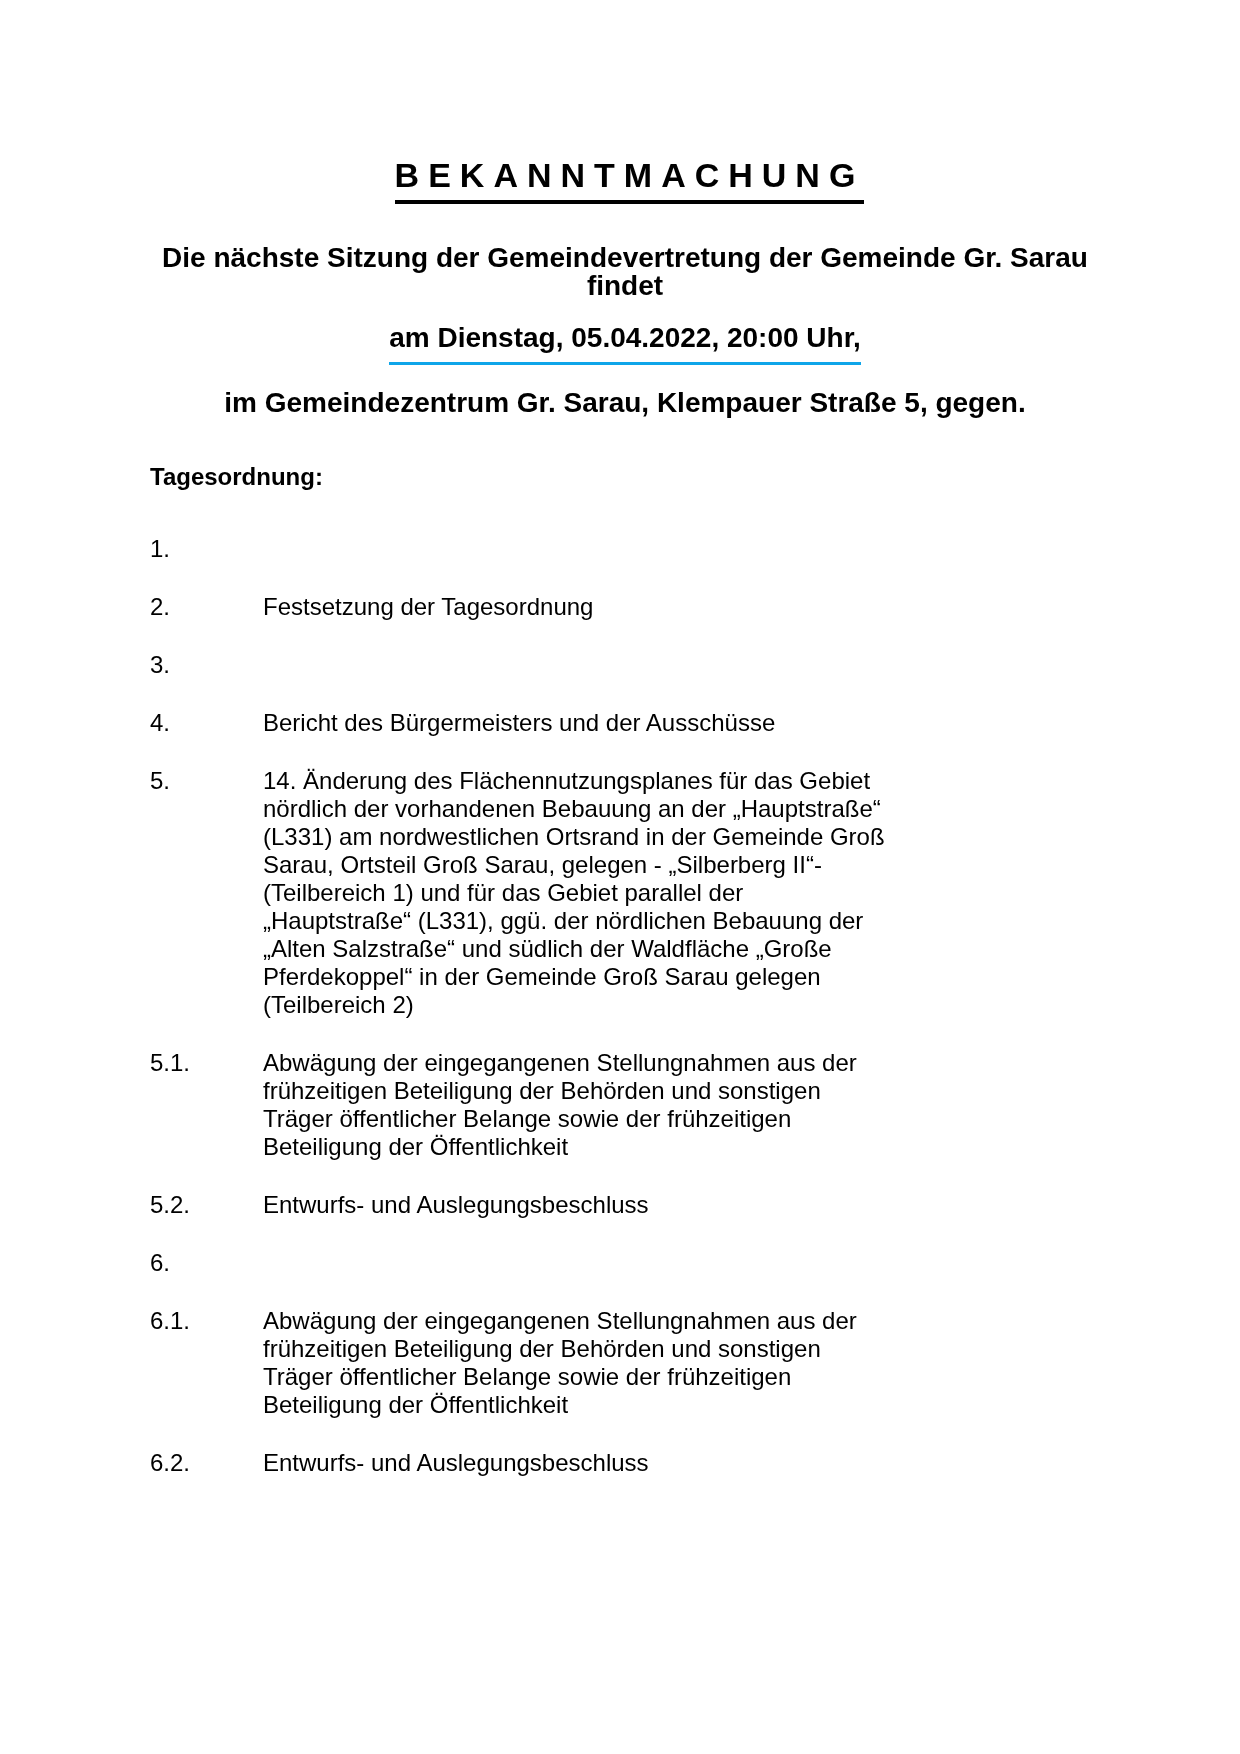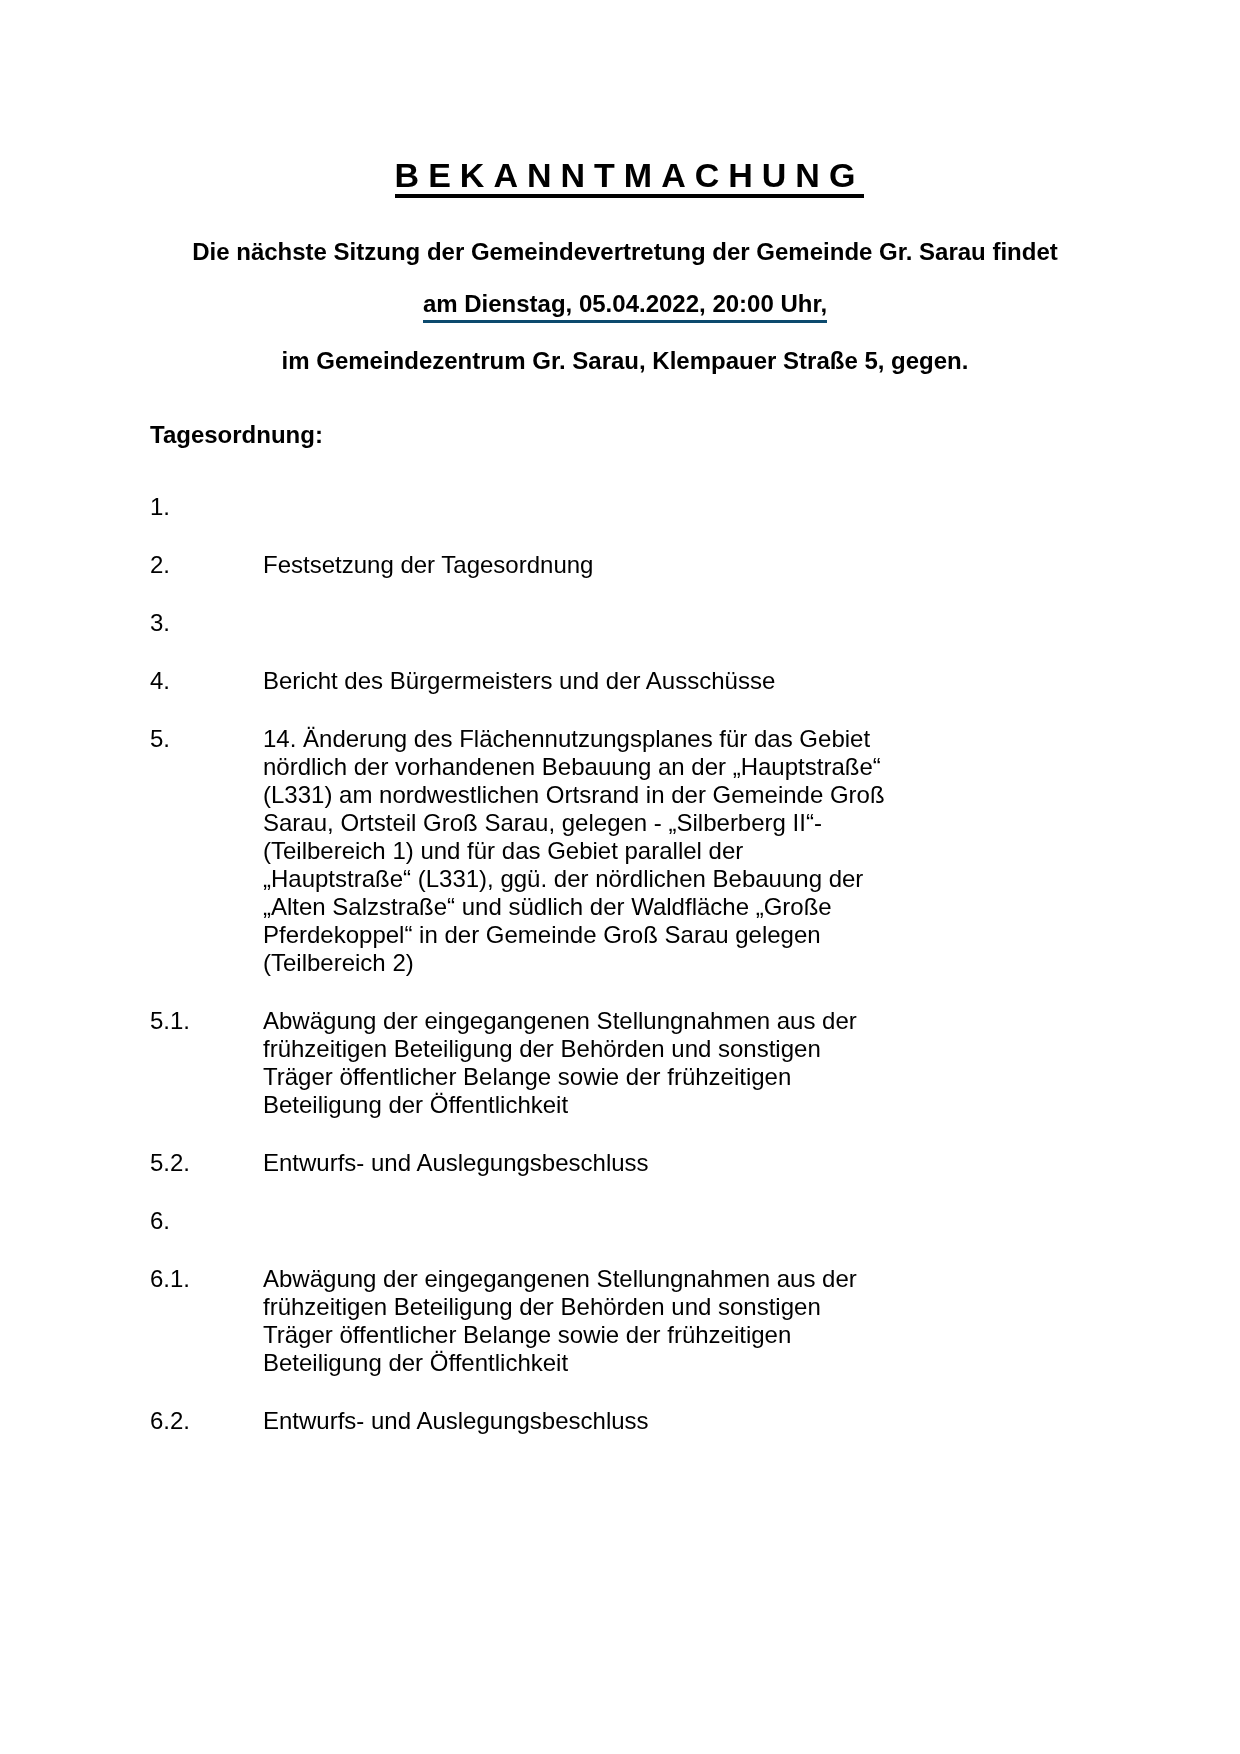--- a/index.html
+++ b/index.html
@@ -26,35 +26,35 @@
     text-align: center;
     margin: 0 0 40px 0;
   }
   .doc-title {
     display: inline-block;
     font-size: 34px;
     font-weight: bold;
     line-height: 34px;
     letter-spacing: 9px;
     margin-right: -9px;
-    padding-bottom: 2px;
+    padding-bottom: 8px;
     border-bottom: 4px solid #000000;
     white-space: nowrap;
   }
   .intro-line {
     text-align: center;
-    font-size: 24px;
+    font-size: 28px;
     font-weight: bold;
     line-height: 28px;
     margin: 0 0 24px 0;
   }
   .underlined {
     display: inline-block;
-    border-bottom: 3px solid #0c4a6e;
-    padding-bottom: 2px;
+    border-bottom: 3px solid #0ea5e9;
+    padding-bottom: 10px;
   }
   .agenda-heading {
     font-size: 24px;
     font-weight: bold;
     line-height: 28px;
     margin: 46px 0 0 0;
   }
   .agenda-list {
     margin-top: 44px;
   }

